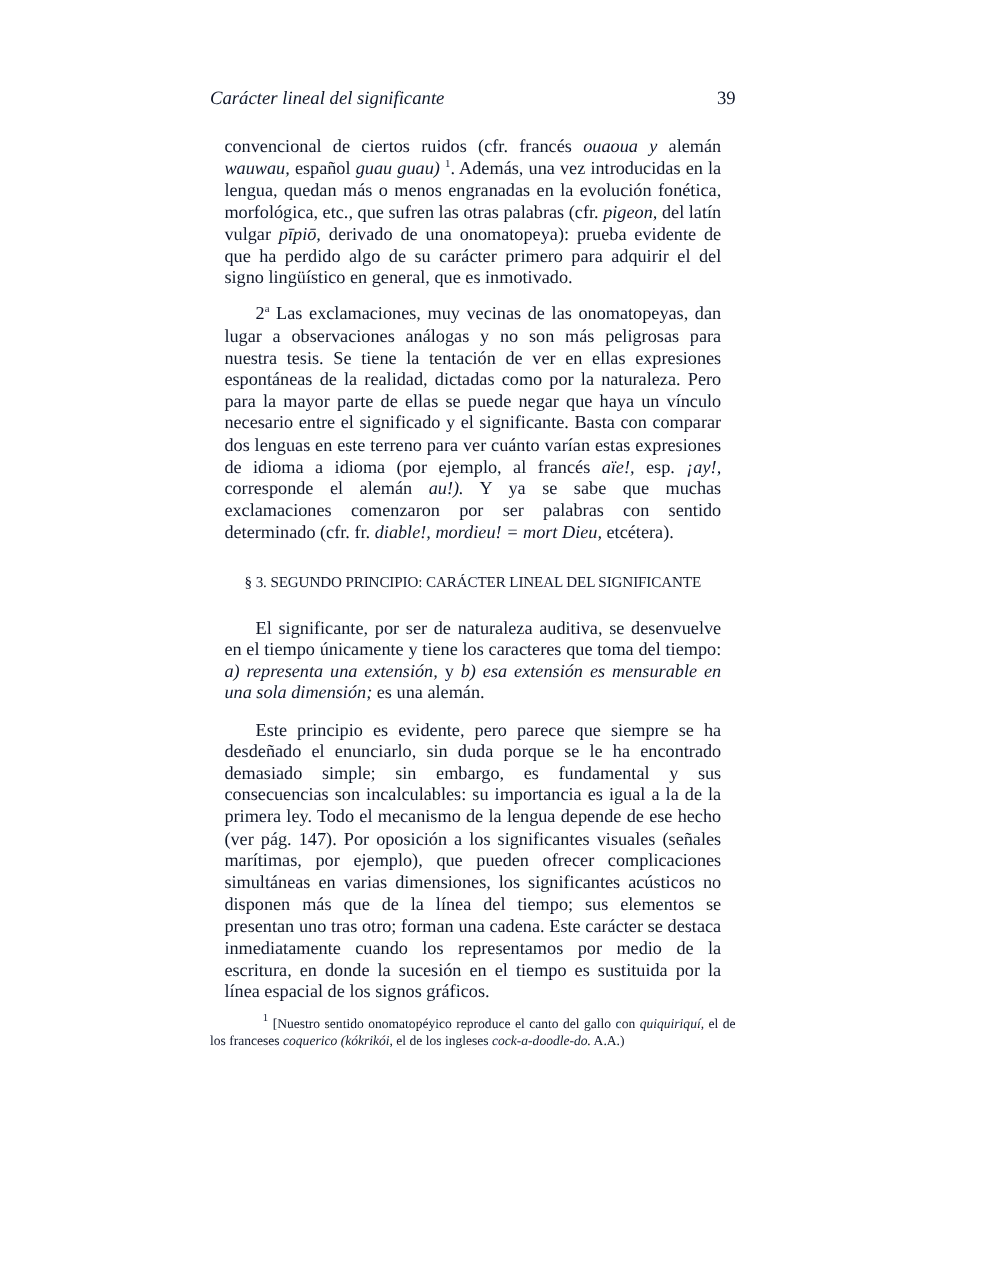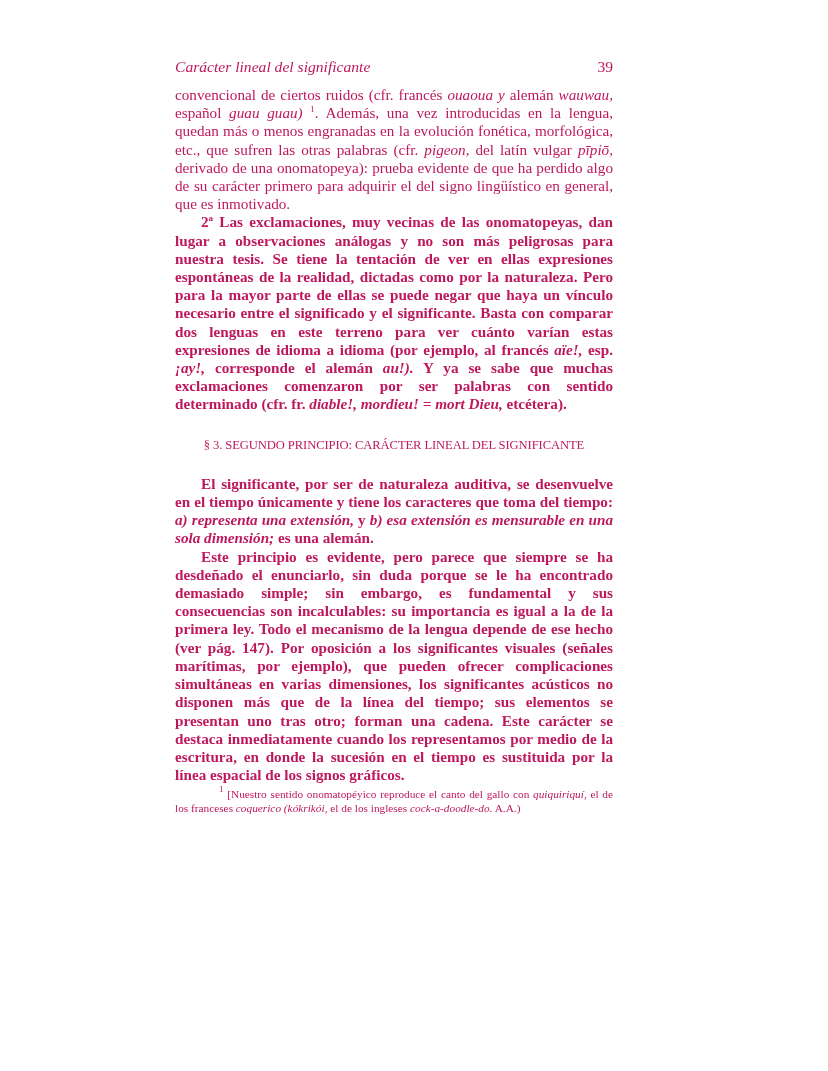--- a/index.html
+++ b/index.html
@@ -1,25 +1,25 @@
 <!DOCTYPE html>
 <html><head>
 <meta charset="utf-8">
 <style>
   html, body { margin: 0; padding: 0; background: #ffffff; }
   body { width: 828px; height: 1071px; position: relative; overflow: hidden; }
   .page {
-    position: absolute; left: 175px; top: 58px; width: 438px;
+    position: absolute; left: 175px; top: 74px; width: 438px;
     font-family: "Liberation Serif", "DejaVu Serif", serif;
-    color: #be185d; font-size: 15.2px; line-height: 18.2px;
+    color: #0f172a; font-size: 15.2px; line-height: 18.2px;
   }
   .running-head { display: flex; justify-content: space-between; align-items: baseline; height: 28px; font-size: 15.6px; }
   .running-title { font-style: italic; }
-  .body p { margin: 0; text-align: justify; hyphens: manual; }
-  .body p.indent { text-indent: 26px; font-weight: bold; }
+  .body p { margin: 12px; text-align: justify; hyphens: manual; }
+  .body p.indent { text-indent: 26px; }
   i { font-style: italic; }
   sup { font-size: 9px; line-height: 0; vertical-align: 6px; }
   .section-head { font-size: 12.6px; margin: 22px 0 21px 0; letter-spacing: -0.1px; text-align: center; }
   .footnote { margin-top: 4px; font-size: 11.3px; line-height: 13.6px; text-align: justify; }
   .footnote .fn-first { text-indent: 44px; display: block; }
 </style>
 </head>
 <body>
 
 <div class="page">

